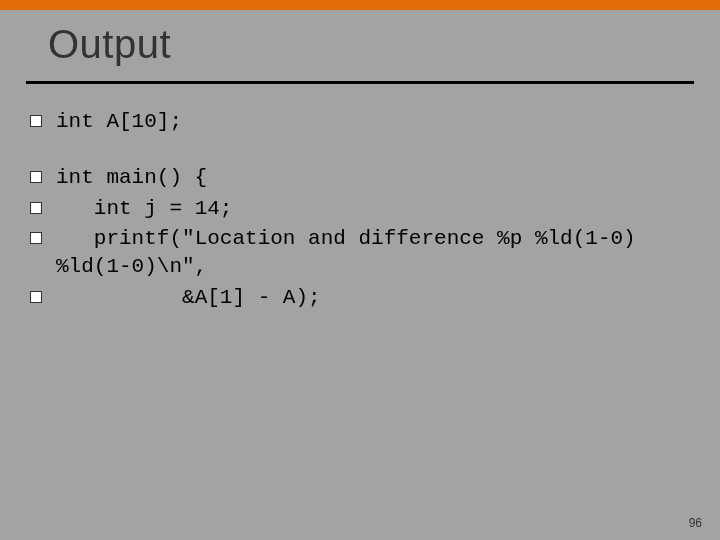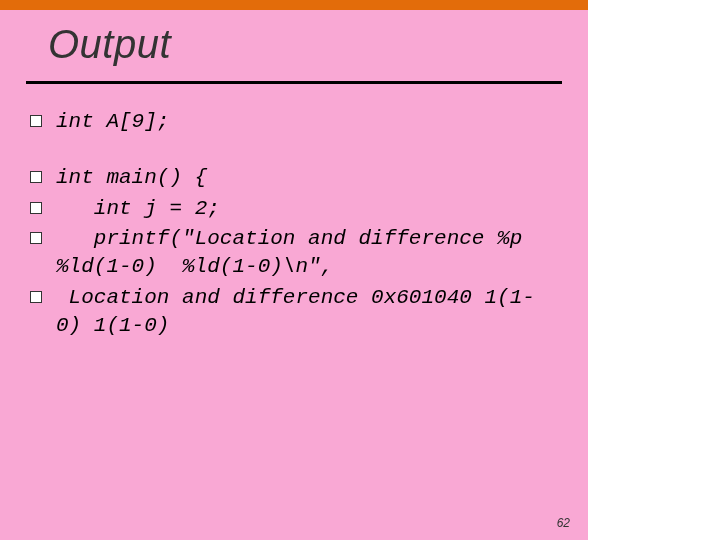--- a/index.html
+++ b/index.html
@@ -1,17 +1,17 @@
 <!DOCTYPE html>
 <html><head>
   <meta charset="utf-8">
   <style>
     * { margin: 0; padding: 0; box-sizing: border-box; }
     html, body { width: 720px; height: 540px; background: #fff; font-family: Arial, sans-serif; overflow: hidden; }
-    .slide { width: 588px; height: 540px; position: relative; background: #f9a8d4; font-style: italic; }
+    .slide { width: 720px; height: 540px; position: relative; background: #a3a3a3; }
     .top-bar { width: 100%; height: 10px; background: #e36c0a; }
     .title-area { padding: 12px 30px 8px 48px; }
     .title { font-size: 40px; color: #333; font-weight: normal; letter-spacing: 0.5px; }
     .title-rule { margin: 6px 26px 0 26px; border: none; border-top: 3px solid #000; }
     .content { padding: 24px 30px 0 30px; }
     .bullet-row { display: flex; align-items: flex-start; margin-bottom: 2px; }
     .bullet-icon { width: 12px; height: 12px; min-width: 12px; border: 1.5px solid #333; margin-top: 7px; margin-right: 14px; background: #fff; }
     .bullet-text {
       font-family: "Courier New", Courier, monospace;
       font-size: 21px;
@@ -38,44 +38,44 @@
 
   <div class="title-area">
     <h1 class="title">Output</h1>
   </div>
   <hr class="title-rule">
 
   <div class="content">
 
     <div class="bullet-row">
       <span class="bullet-icon"></span>
-      <span class="bullet-text">int A[9];</span>
+      <span class="bullet-text">int A[10];</span>
     </div>
 
     <div class="spacer"></div>
 
     <div class="bullet-row">
       <span class="bullet-icon"></span>
       <span class="bullet-text">int main() {</span>
     </div>
 
     <div class="bullet-row">
       <span class="bullet-icon"></span>
-      <span class="bullet-text">   int j = 2;</span>
+      <span class="bullet-text">   int j = 14;</span>
     </div>
 
     <div class="bullet-row">
       <span class="bullet-icon"></span>
       <span class="bullet-text">   printf("Location and difference %p %ld(1-0)  %ld(1-0)\n",</span>
     </div>
 
 
 
-
     <div class="bullet-row">
       <span class="bullet-icon"></span>
-      <span class="bullet-text"> Location and difference 0x601040 1(1-0) 1(1-0)</span>
+      <span class="bullet-text">          &amp;A[1] - A);</span>
     </div>
+
 
   </div>
 
-  <div class="page-num">62</div>
+  <div class="page-num">96</div>
 </div>
 
 </body></html>

